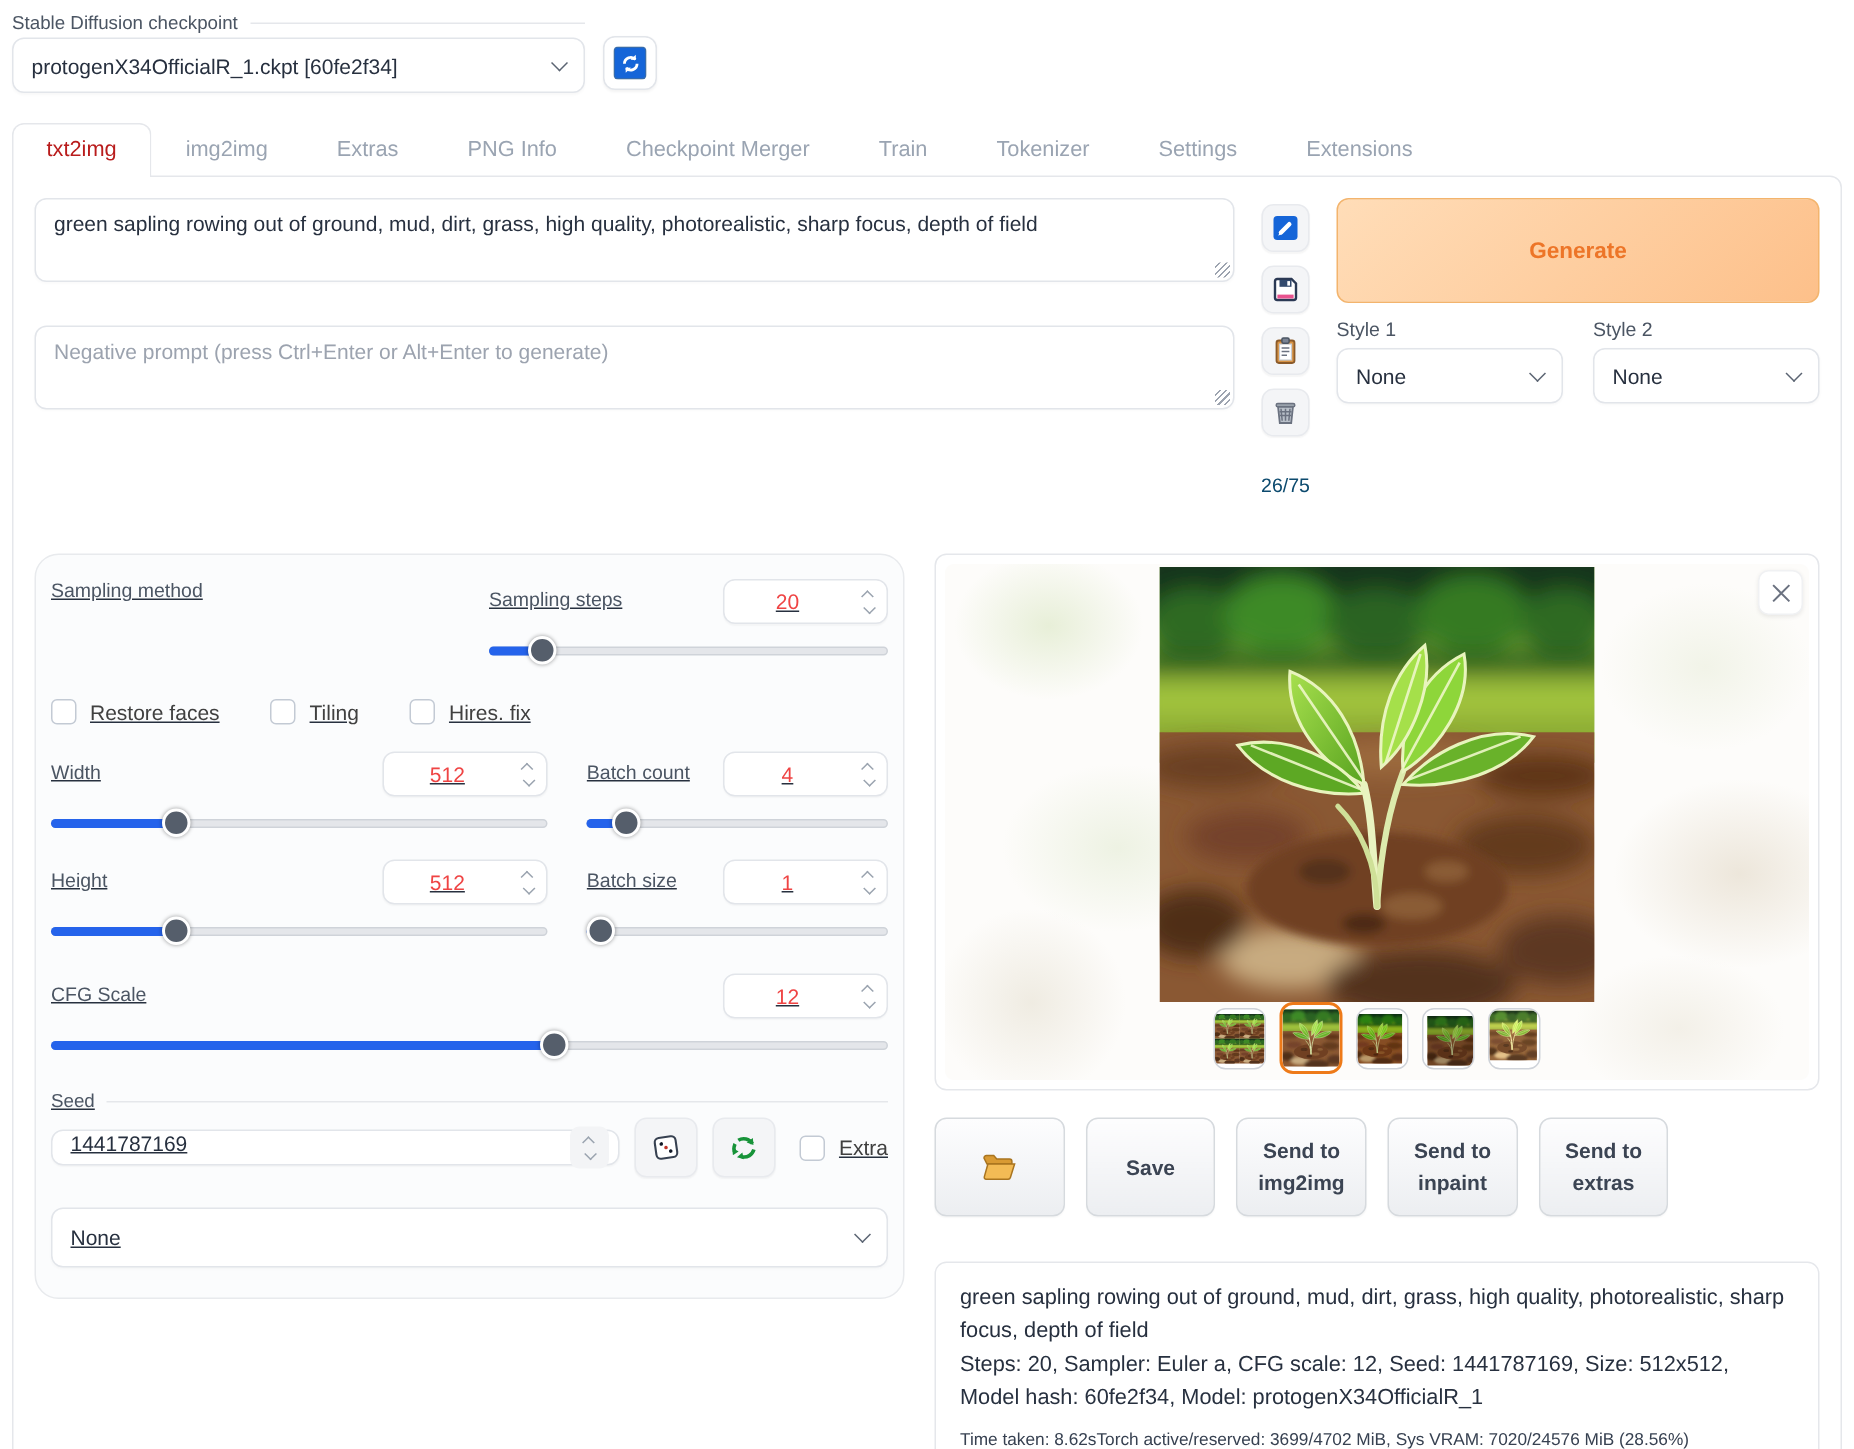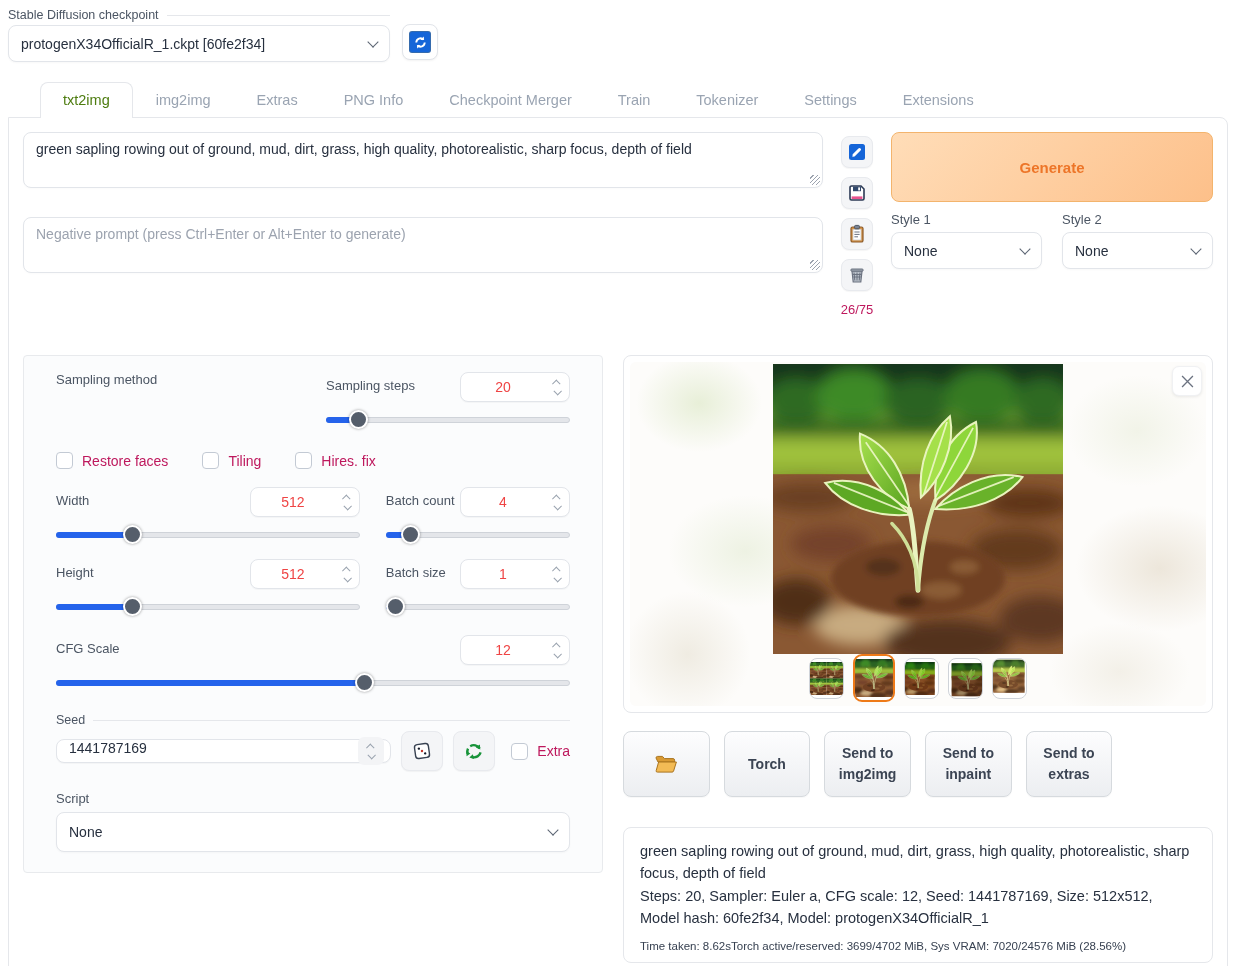--- a/index.html
+++ b/index.html
@@ -23,56 +23,56 @@
   .refresh-btn { margin-top:16px; width:36px; height:36px; border:1px solid #e2e5ea; border-radius:8px;
                  background:#fff; display:flex; align-items:center; justify-content:center;
                  box-shadow:0 1px 2px rgba(0,0,0,.05); cursor:pointer; }
   .refresh-ic { width:22px; height:22px; background:#1565d8; border:1px solid #b8860b33; border-radius:3px;
                 display:flex; align-items:center; justify-content:center; }
 
   
   .tabbar { display:flex; align-items:flex-end; margin-top:20px; padding-left:8px; position:relative; z-index:2; }
   .tab { padding:9px 22px; font-size:14.5px; color:#9aa4b2; cursor:pointer; border:1px solid transparent;
          border-bottom:none; border-radius:8px 8px 0 0; background:transparent; }
-  .tab.active { background:#fff; border-color:#e5e7eb; color:#4d7c0f; margin-bottom:-1px; padding-bottom:10px;margin-left:32px; }
+  .tab.active { background:#fff; border-color:#e5e7eb; color:#b91c1c; margin-bottom:-1px; padding-bottom:10px; }
 
   
   .panel-outer { margin:0 8px; border:1px solid #e5e7eb; border-radius:0 8px 8px 8px; background:#fff;
                  padding:14px 14px 26px 14px; position:relative; z-index:1; }
 
   
   .prompt-grid { display:grid; grid-template-columns:1fr 36px 322px; gap:16px; }
   .ta-wrap { position:relative; }
   textarea.prompt { width:100%; height:56px; border:1px solid #e2e5ea; border-radius:8px; resize:none;
                     padding:8px 12px; font-family:inherit; font-size:14px; color:#27303f; outline:none;
                     box-shadow:0 1px 2px rgba(0,0,0,.02); display:block; }
   textarea.prompt::placeholder { color:#9ca3af; }
   .ta-wrap + .ta-wrap { margin-top:29px;border-radius:24px; }
   .grip { position:absolute; right:3px; bottom:3px; width:10px; height:10px;
           background:repeating-linear-gradient(135deg, transparent 0 2px, #9ca3af 2px 3px); cursor:nwse-resize; }
 
   .tools-col { display:flex; flex-direction:column; align-items:center; gap:9px; padding-top:4px; }
   .tool-btn { width:32px; height:32px; background:#f4f5f7; border:1px solid #e8eaee; border-radius:8px;
               display:flex; align-items:center; justify-content:center; cursor:pointer;
               box-shadow:0 1px 1px rgba(0,0,0,.04); }
-  .token-counter { font-size:13px; color:#be185d; margin-top:2px; }
+  .token-counter { font-size:13px; color:#0c4a6e; margin-top:16px; }
 
   .gen-col { display:flex; flex-direction:column; }
   .generate-btn { height:70px; border:1px solid #f3b46d; border-radius:8px; cursor:pointer;
                   background:linear-gradient(135deg,#ffddb8 0%,#fdc astronomical 100%);
                   background:linear-gradient(135deg,#ffddb8 0%,#fdc08a 100%);
                   color:#ed7528; font-size:15px; font-weight:bold; font-family:inherit; }
   .styles-row { display:flex; gap:20px; margin-top:10px; }
   .style-group { flex:1; }
   .style-group .slbl { font-size:13px; color:#4b5563; margin-bottom:5px; }
 
   
   .content-grid { display:grid; grid-template-columns:580px 1fr; gap:20px; margin-top:38px; align-items:start; }
 
-  .settings-panel { background:#fbfcfd; border:1px solid #e8eaed; border-radius:4px; padding:16px 32px 20px; }
+  .settings-panel { background:#fbfcfd; border:1px solid #e8eaed; border-radius:16px; padding:16px 10px 20px;text-decoration:underline; }
   .field-lbl { font-size:13px; color:#4b5563; margin-bottom:6px; }
   .row-2col { display:grid; grid-template-columns:1fr 1fr; gap:26px; }
   .row-wh { display:grid; grid-template-columns:1.65fr 1fr; gap:26px; }
 
   .num-input { background:#fff; border:1px solid #e2e5ea; border-radius:8px; height:30px; width:110px;
                display:flex; align-items:center; overflow:hidden; box-shadow:0 1px 1px rgba(0,0,0,.03); }
   .num-input .nval { flex:1; text-align:center; font-size:14px; color:#ef4444; }
   .spinner { width:24px; align-self:stretch; display:flex; flex-direction:column; align-items:center;
              justify-content:center; gap:3px; cursor:pointer; }
   .chev-s { width:6px; height:6px; border-left:1.5px solid #9aa3af; border-top:1.5px solid #9aa3af; }
@@ -84,21 +84,21 @@
   .slider { position:relative; height:20px; margin-top:4px; }
   .slider .track { position:absolute; left:0; right:0; top:7px; height:6px; background:#e4e6ea;
                    border:1px solid #cfd3d9; border-radius:4px; }
   .slider .fill { position:absolute; left:0; top:7px; height:6px; background:#2563eb; border-radius:4px 0 0 4px; }
   .slider .knob { position:absolute; top:0; width:19px; height:19px; border-radius:50%; background:#555e6b;
                   border:2.5px solid #fff; box-shadow:0 0 3px rgba(0,0,0,.4); cursor:grab; }
 
   .checks-row { display:flex; gap:34px; margin:22px 0 18px; }
   .check { display:flex; align-items:center; gap:9px; cursor:pointer; }
   .checkbox { width:17px; height:17px; border:1.5px solid #c3cad4; border-radius:4px; background:#fff; }
-  .check span.clbl { color:#be185d; }
+  .check span.clbl { color:#404040; }
 
   .seed-block { margin-top:20px; }
   .seed-row { display:flex; gap:10px; align-items:center; }
   .seed-input { flex:1; background:#fff; border:1px solid #e2e5ea; border-radius:8px; height:24px;
                 display:flex; padding:0 6px 0 12px; box-shadow:0 1px 1px rgba(0,0,0,.03); }
   .seed-input .nval { flex:1; text-align:left; color:#27303f; }
   .seed-input .spinner { background:#f3f4f6; border-radius:6px; width:26px; height:28px; align-self:center; }
   .mini-btn { width:42px; height:40px; background:#f4f5f7; border:1px solid #e8eaee; border-radius:8px;
               display:flex; align-items:center; justify-content:center; cursor:pointer;
               box-shadow:0 1px 1px rgba(0,0,0,.04); }
@@ -483,21 +483,20 @@
               </svg>
             </div>
             <label class="check" style="margin-left:6px;">
               <span class="checkbox"></span>
               <span class="clbl">Extra</span>
             </label>
           </div>
         </div>
 
         <div class="script-block">
-          <div class="field-lbl">Script</div>
           <div class="dropdown" style="height:40px;">
             <span class="val">None</span>
             <span class="chev"></span>
           </div>
         </div>
       </div>
 
       <div class="out-col">
 
         <div class="gallery">
@@ -542,21 +541,21 @@
           </div>
         </div>
 
         <div class="actions-row">
           <button class="act-btn">
             <svg width="24" height="20" viewBox="0 0 24 20">
               <path d="M2 4 A1.6 1.6 0 0 1 3.6 2.4 H8.5 L10.5 4.6 H19 A1.6 1.6 0 0 1 20.6 6.2 V8 H4 Z" fill="#d99a33" stroke="#a9741f" stroke-width="1"></path>
               <path d="M4.6 8 H22.4 L19.6 17 A1.6 1.6 0 0 1 18 18.1 H3.4 A1.2 1.2 0 0 1 2.2 16.6 Z" fill="#f3bb55" stroke="#a9741f" stroke-width="1"></path>
             </svg>
           </button>
-          <button class="act-btn">Torch</button>
+          <button class="act-btn">Save</button>
           <button class="act-btn">Send to img2img</button>
           <button class="act-btn">Send to inpaint</button>
           <button class="act-btn">Send to extras</button>
         </div>
 
         <div class="info-box">
           <div class="info-prompt">green sapling rowing out of ground, mud, dirt, grass, high quality, photorealistic, sharp focus, depth of field</div>
           <div class="info-params">Steps: 20, Sampler: Euler a, CFG scale: 12, Seed: 1441787169, Size: 512x512, Model hash: 60fe2f34, Model: protogenX34OfficialR_1</div>
           <div class="info-meta">
             <span>Time taken: 8.62s</span>

